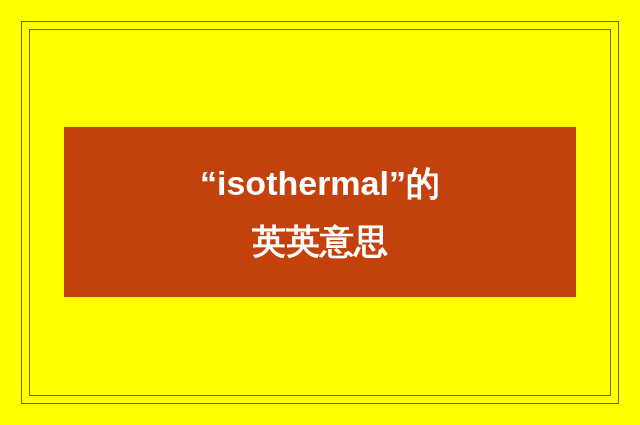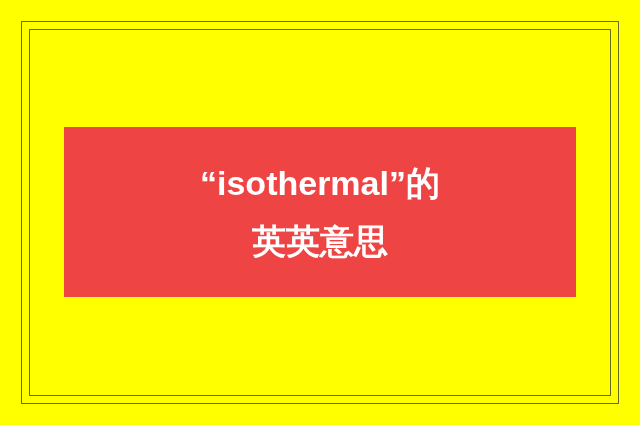--- a/index.html
+++ b/index.html
@@ -45,21 +45,21 @@
     height: 367px;
   }
 
   
   #title-banner {
     position: absolute;
     left: 64px;
     top: 127px;
     width: 512px;
     height: 170px;
-    background: #ef4444;
+    background: #c2410c;
     display: flex;
     align-items: center;
     justify-content: center;
     box-sizing: border-box;
     padding: 0 126px;
   }
 
   #title-text {
     color: #ffffff;
     font-family: "Liberation Sans", "DejaVu Sans", sans-serif;

